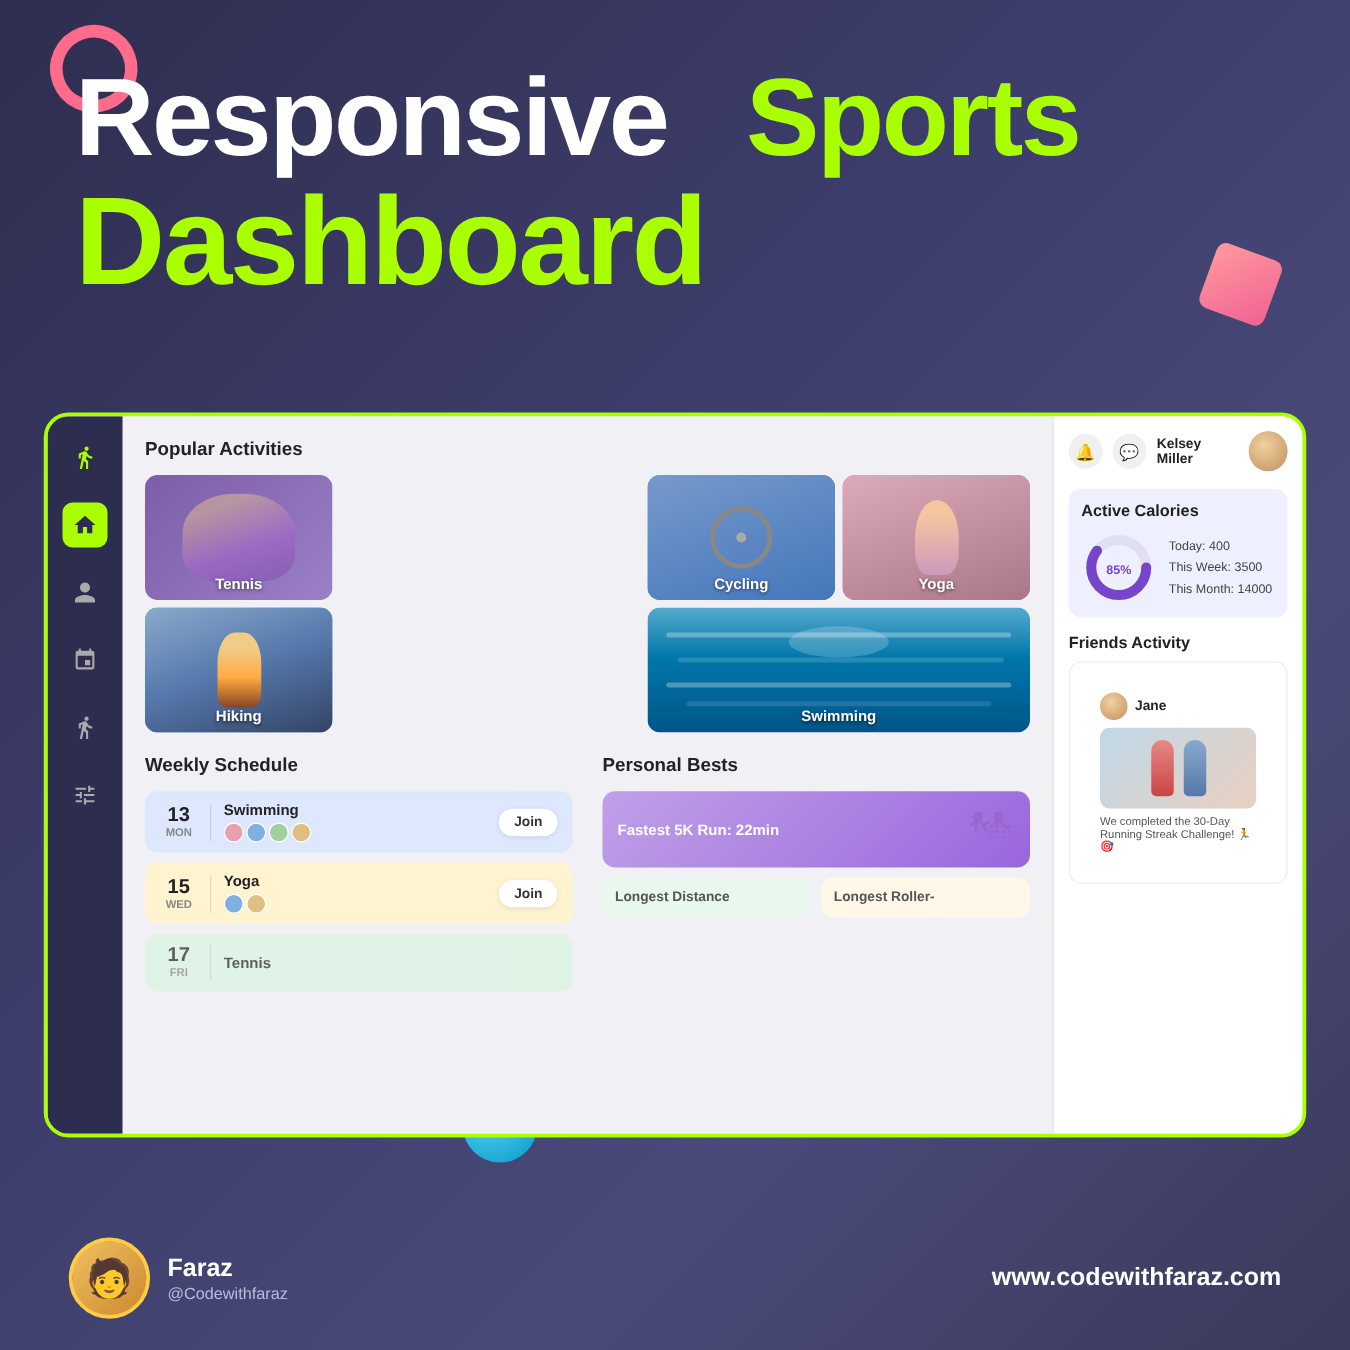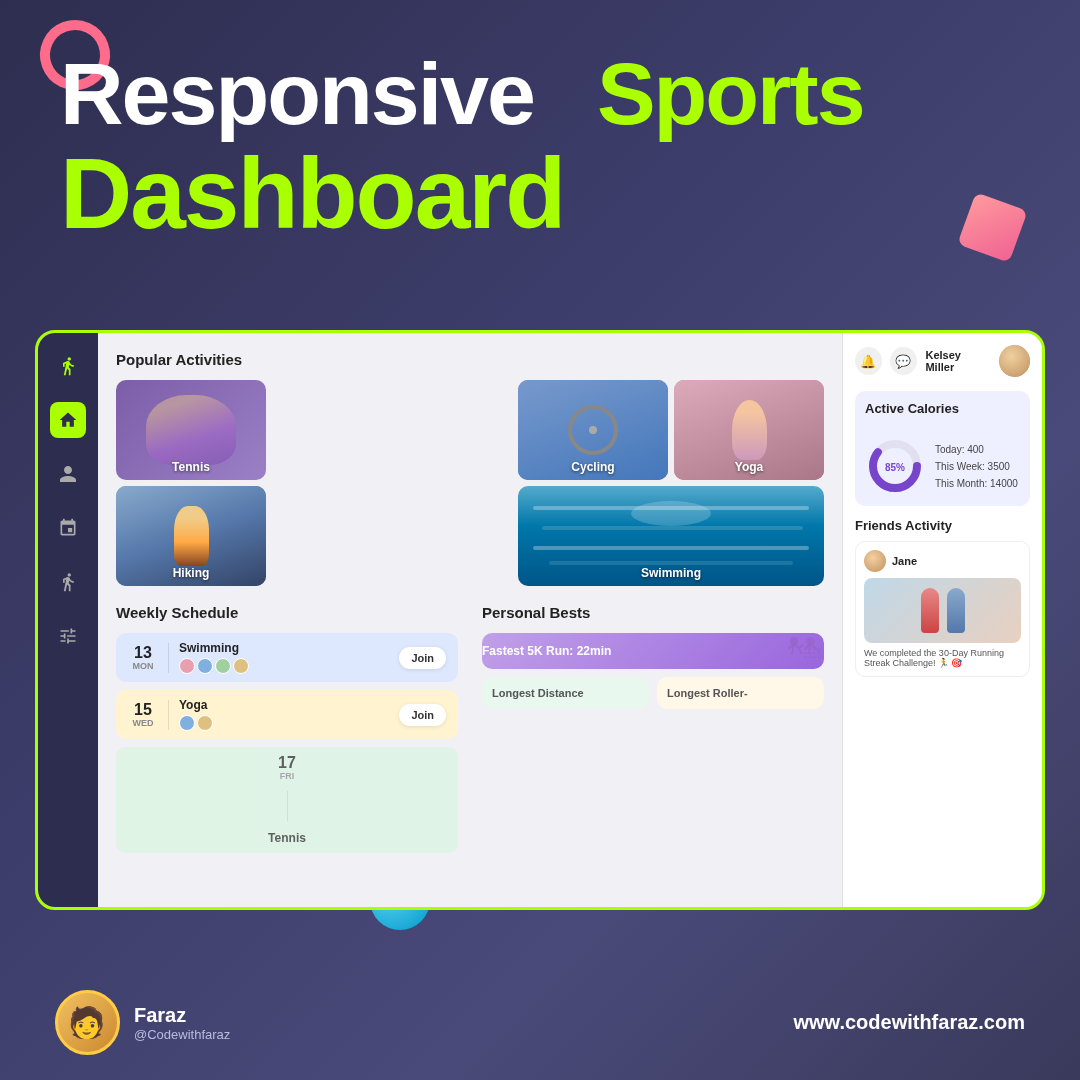--- a/index.html
+++ b/index.html
@@ -307,20 +307,21 @@
       font-weight: 600;
       color: #333;
       cursor: pointer;
       box-shadow: 0 1px 4px rgba(0,0,0,0.1);
     }
 
     
     .pb-card {
       background: linear-gradient(135deg, #c0a0e8, #9966dd);
       border-radius: 10px;
+      padding: 12px;
       display: flex;
       align-items: center;
       justify-content: space-between;
       margin-bottom: 8px;
     }
     .pb-text {
       font-size: 12px;
       font-weight: 700;
       color: #fff;
     }
@@ -381,21 +382,21 @@
     .calories-section {
       background: #eef0ff;
       border-radius: 10px;
       padding: 10px;
       margin-bottom: 12px;
     }
     .calories-title {
       font-size: 13px;
       font-weight: 700;
       color: #222;
-      margin-bottom: 20px;
+      margin-bottom: 8px;
     }
     .calories-content {
       display: flex;
       align-items: center;
       gap: 10px;
     }
     .donut-chart {
       width: 60px;
       height: 60px;
       flex-shrink: 0;
@@ -411,21 +412,21 @@
       font-size: 13px;
       font-weight: 700;
       color: #222;
       margin-bottom: 8px;
     }
 
     .friend-card {
       background: #fff;
       border: 1px solid #eee;
       border-radius: 10px;
-      padding: 8px;
+      padding: 24px;
       margin-bottom: 8px;
     }
     .friend-name-row {
       display: flex;
       align-items: center;
       gap: 6px;
       margin-bottom: 6px;
     }
     .friend-avatar {
       width: 22px;
@@ -666,21 +667,21 @@
             <div class="schedule-info">
               <div class="schedule-sport">Yoga</div>
               <div class="schedule-avatars">
                 <div class="avatar-circle av2"></div>
                 <div class="avatar-circle av4"></div>
               </div>
             </div>
             <button class="join-btn">Join</button>
           </div>
 
-          <div class="schedule-item green-bg" style="opacity:0.7;flex-direction:column;">
+          <div class="schedule-item green-bg" style="opacity:0.7;">
             <div class="schedule-date">
               <div class="schedule-day-num">17</div>
               <div class="schedule-day-name">FRI</div>
             </div>
             <div class="schedule-divider"></div>
             <div class="schedule-info">
               <div class="schedule-sport">Tennis</div>
             </div>
           </div>
         </div>

